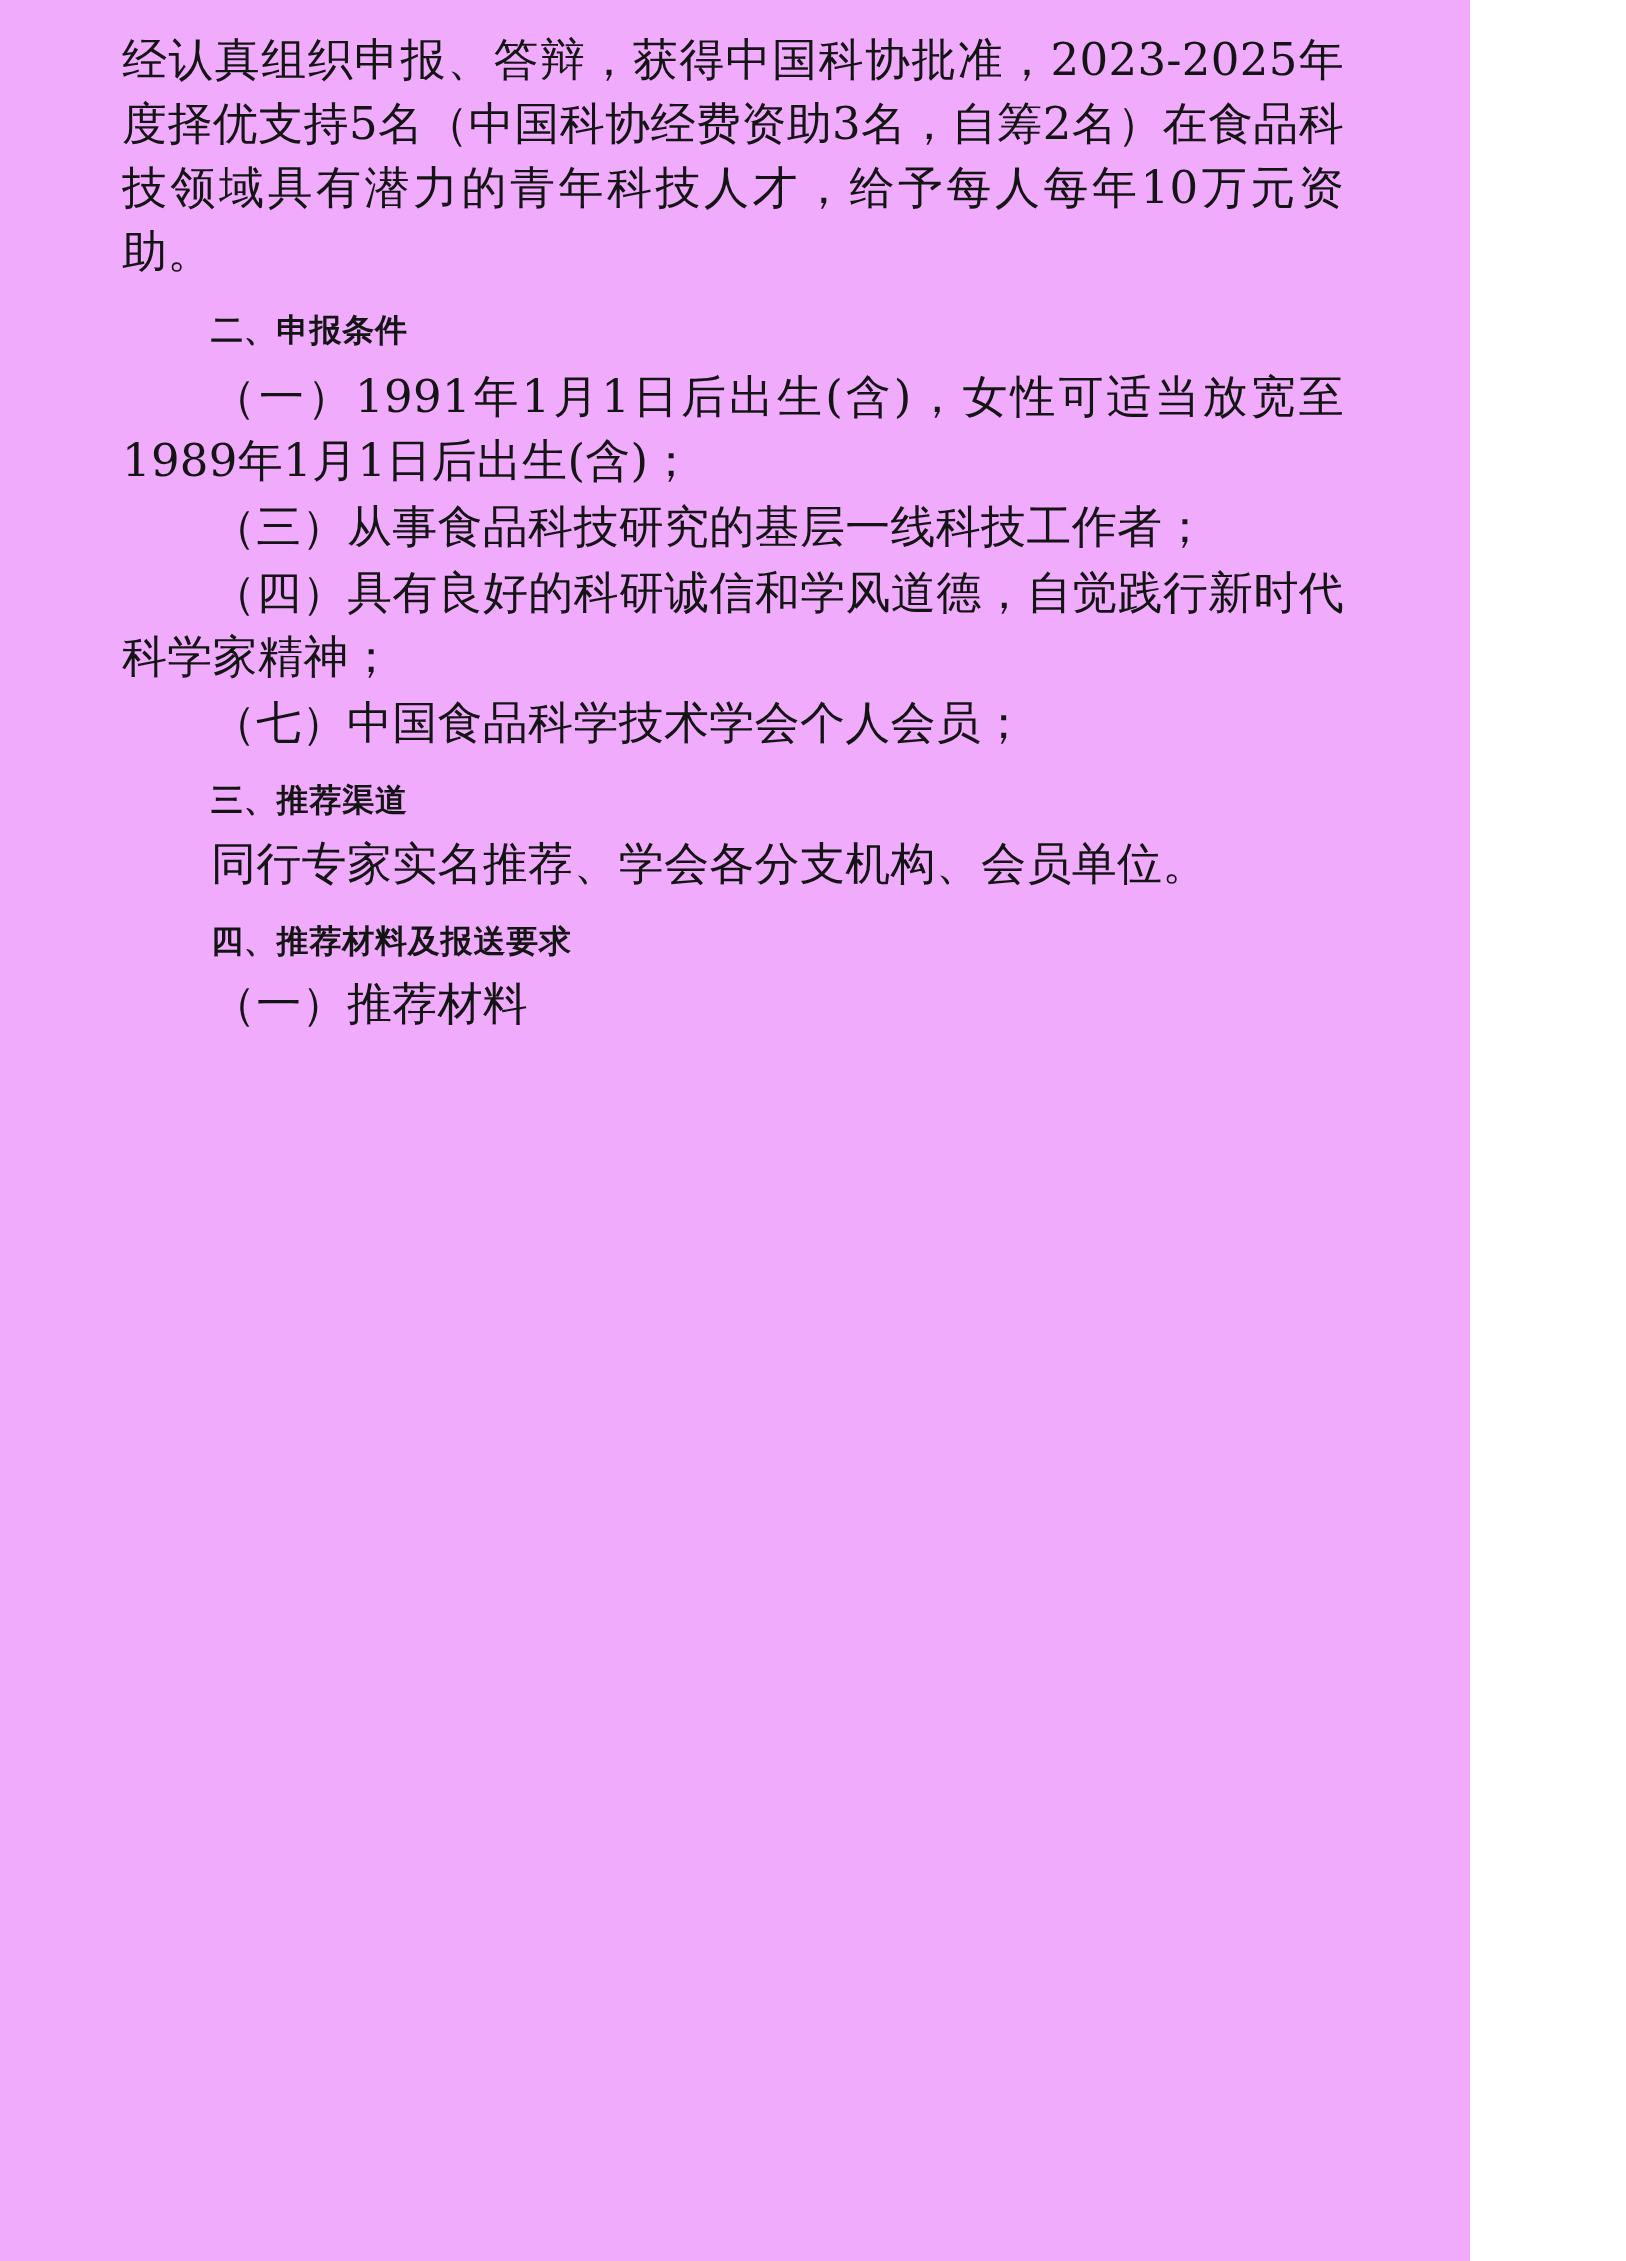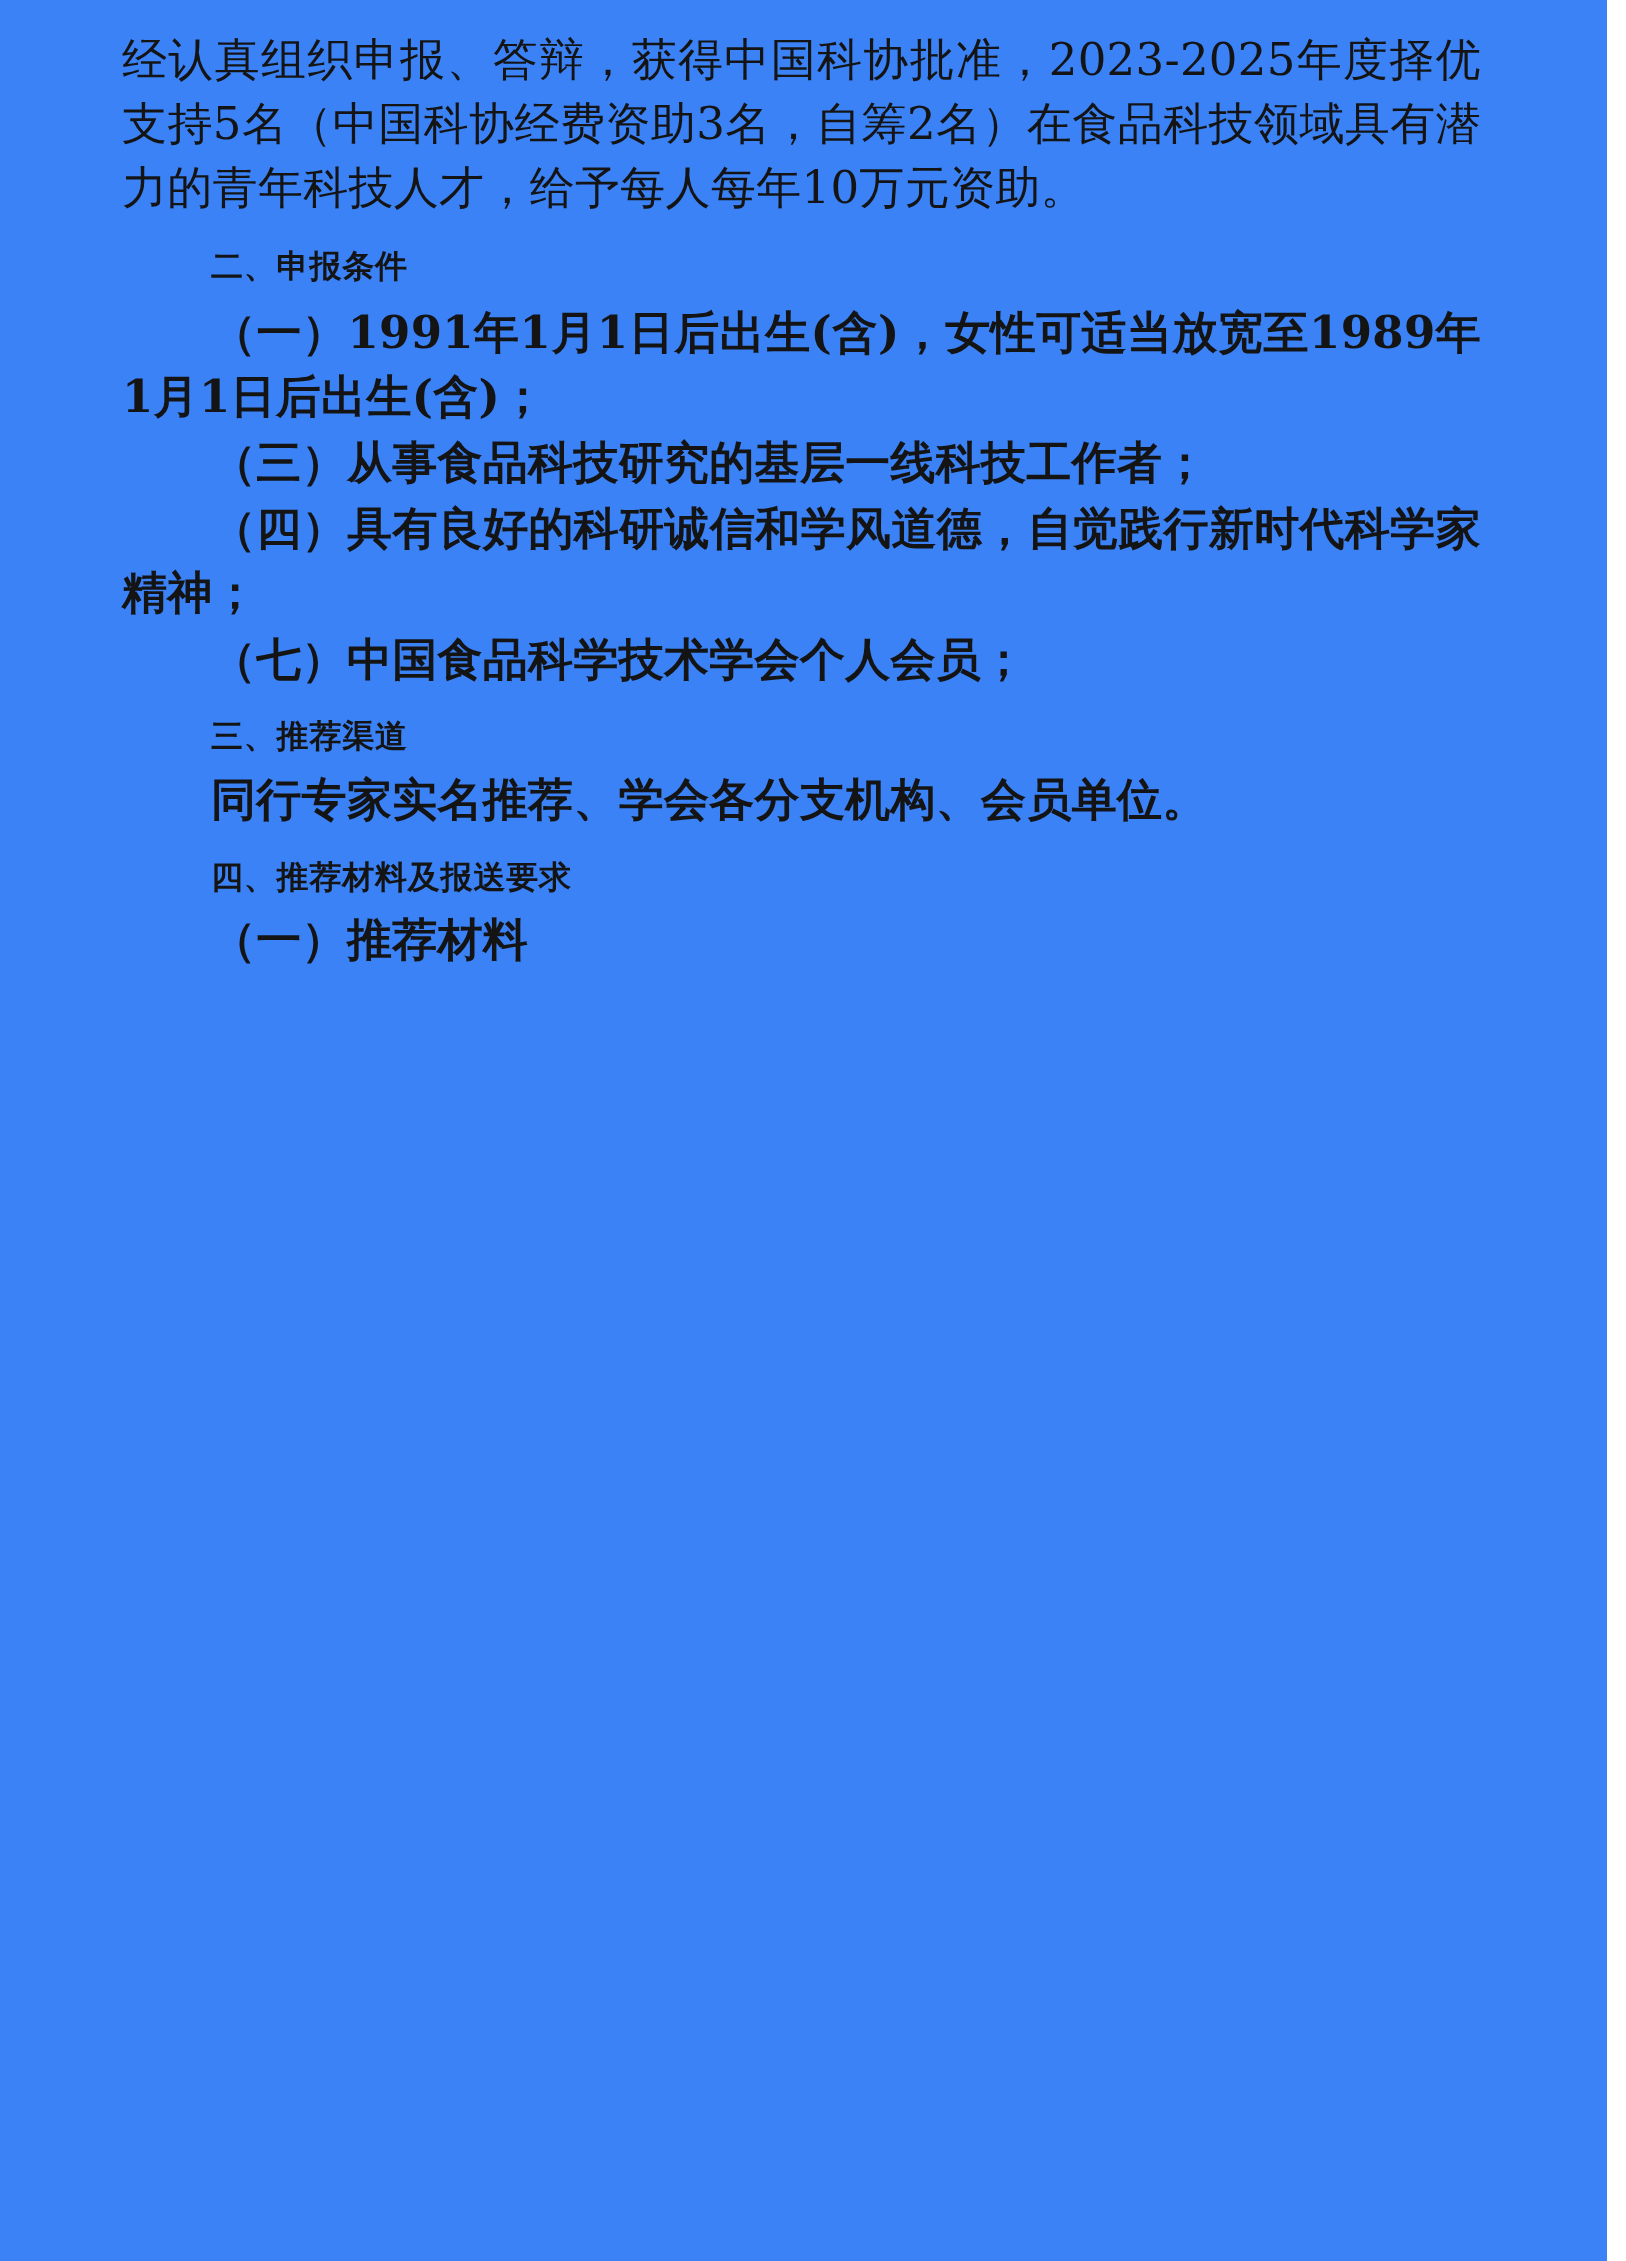--- a/index.html
+++ b/index.html
@@ -7,43 +7,42 @@
     padding: 0;
     background: #ffffff;
   }
   body {
     width: 1627px;
     min-height: 2261px;
     font-family: "DejaVu Serif", "Liberation Serif", serif;
     color: #1a1a1a;
   }
   .page {
-    width: 1607px;
+    width: 1470px;
     min-height: 2261px;
     box-sizing: border-box;
     padding: 28px 126px 49px 122px;
-    background: #3b82f6;
+    background: #f0abfc;
   }
   .doc-body {
     font-size: 45px;
     line-height: 1.42;
     letter-spacing: 0.3px;
     color: #141414;
     text-align: justify;
     text-justify: inter-ideograph;
   }
   p {
     margin: 0 0 2.4px 0;
   }
   .para {
     text-indent: 0;
   }
   .indent2 {
     text-indent: 89px;
-    font-weight: bold;
   }
   .heading {
     font-family: "DejaVu Sans", "Liberation Sans", sans-serif;
     font-weight: bold;
     font-size: 32px;
     letter-spacing: 0.8px;
     margin: 24.4px 0 11.4px 0;
     text-indent: 89px;
   }
   .heading.tight {

